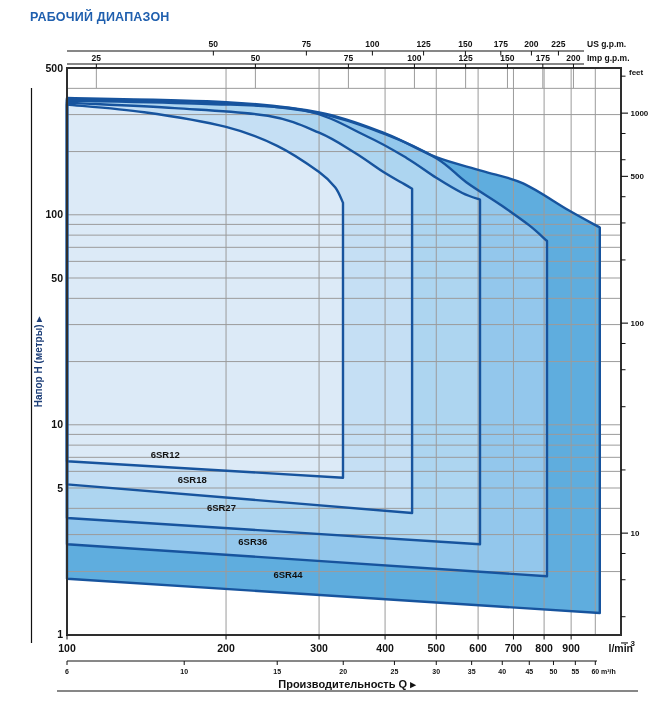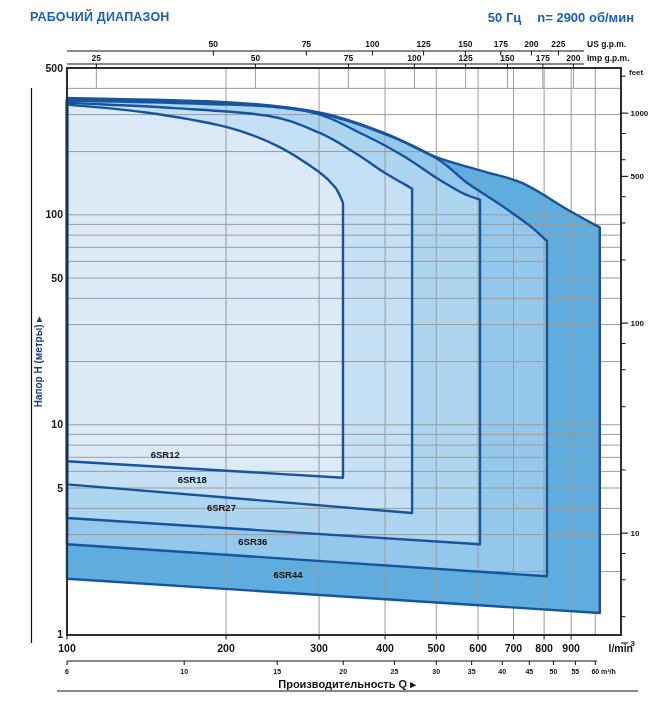--- a/index.html
+++ b/index.html
@@ -1,34 +1,30 @@
 <!DOCTYPE html>
 <html><head>
 <meta charset="utf-8">
 <style>
   html,body{margin:0;padding:0;background:#fff;}
   .stage{position:relative;width:672px;height:713px;background:#fff;overflow:hidden;
          font-family:"Liberation Sans",sans-serif;}
   .hdr{position:absolute;left:0;top:10px;width:672px;display:flex;
-       justify-content:space-between;align-items:flex-start;
+       justify-content:space-between;align-items:center;
        padding:0 38px 0 30px;box-sizing:border-box;font-weight:bold;}
   .hdr-title{font-size:12.5px;letter-spacing:.2px;}
   .hdr-right{display:flex;gap:16px;font-size:13px;}
   svg{position:absolute;left:0;top:0;font-family:"Liberation Sans",sans-serif;}
 </style>
 </head>
 <body>
 
 <div class="stage">
   <div class="hdr">
     <span class="hdr-title" style="color: rgb(31, 95, 174);">РАБОЧИЙ ДИАПАЗОН</span>
-    <span class="hdr-right" style="color: rgb(31, 95, 174);">
-      <span>50 Гц</span>
-      <span>n= 2900 об/мин</span>
-    </span>
   </div>
   <svg id="chart" width="672" height="713" viewBox="0 0 672 713">
       <defs>
         <clipPath id="pc">
           <rect x="67" y="68" width="554" height="567"></rect>
         </clipPath>
       </defs>
       <g clip-path="url(#pc)">
         <path d="M67.0,98.0C93.5,98.7 184.0,99.7 226.0,102.1C268.0,104.5 292.6,107.3 319.1,112.5C345.6,117.7 365.5,126.0 385.1,133.4C404.6,140.9 420.1,151.0 436.3,157.2C452.4,163.4 467.4,166.4 481.9,170.8C496.4,175.2 508.6,176.9 523.1,183.4C537.5,190.0 555.8,203.0 568.6,210.3C581.4,217.7 594.6,224.6 599.8,227.5L599.8,613.0L67.0,578.7Z" fill="#5fadde"></path>
         <path d="M67.0,99.0C93.5,99.6 184.0,100.5 226.0,102.9C268.0,105.3 292.6,108.2 319.1,113.4C345.6,118.6 365.5,126.7 385.1,134.2C404.6,141.7 422.7,150.2 436.3,158.2C449.8,166.2 455.7,174.5 466.3,182.2C476.9,189.9 489.5,197.2 500.0,204.4C510.5,211.7 521.5,219.3 529.3,225.4C537.1,231.5 544.0,238.4 547.0,241.0L547.0,576.2L67.0,544.2Z" fill="#93c7ec"></path>

